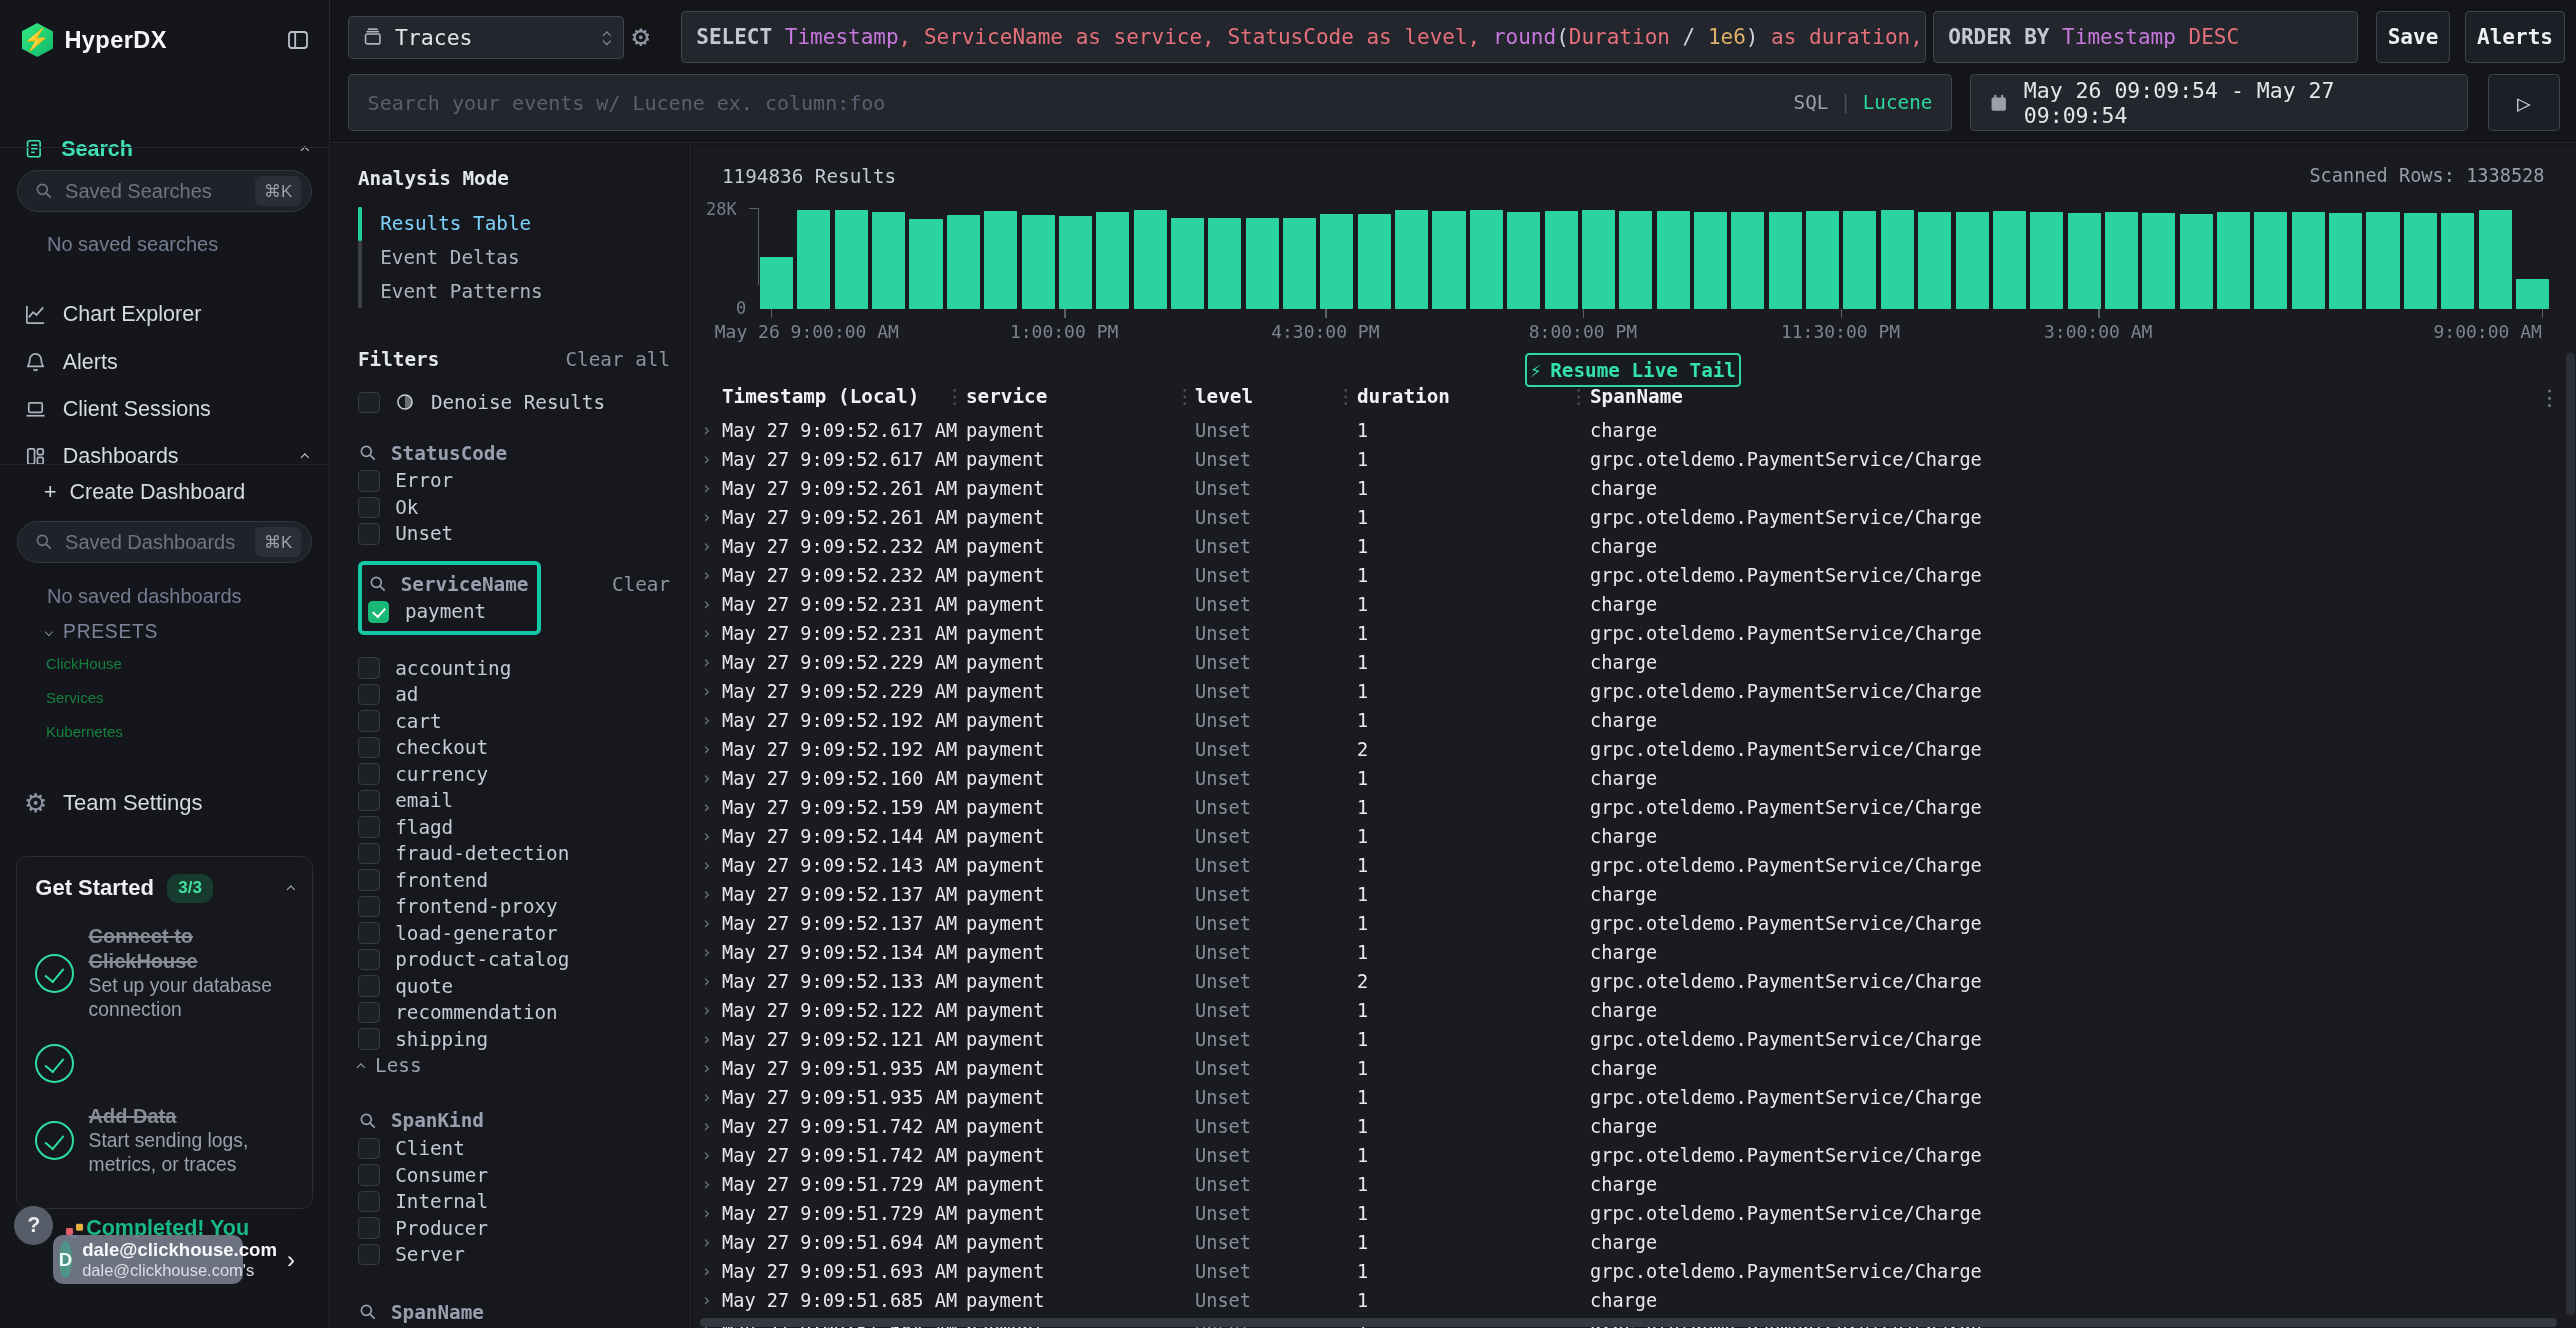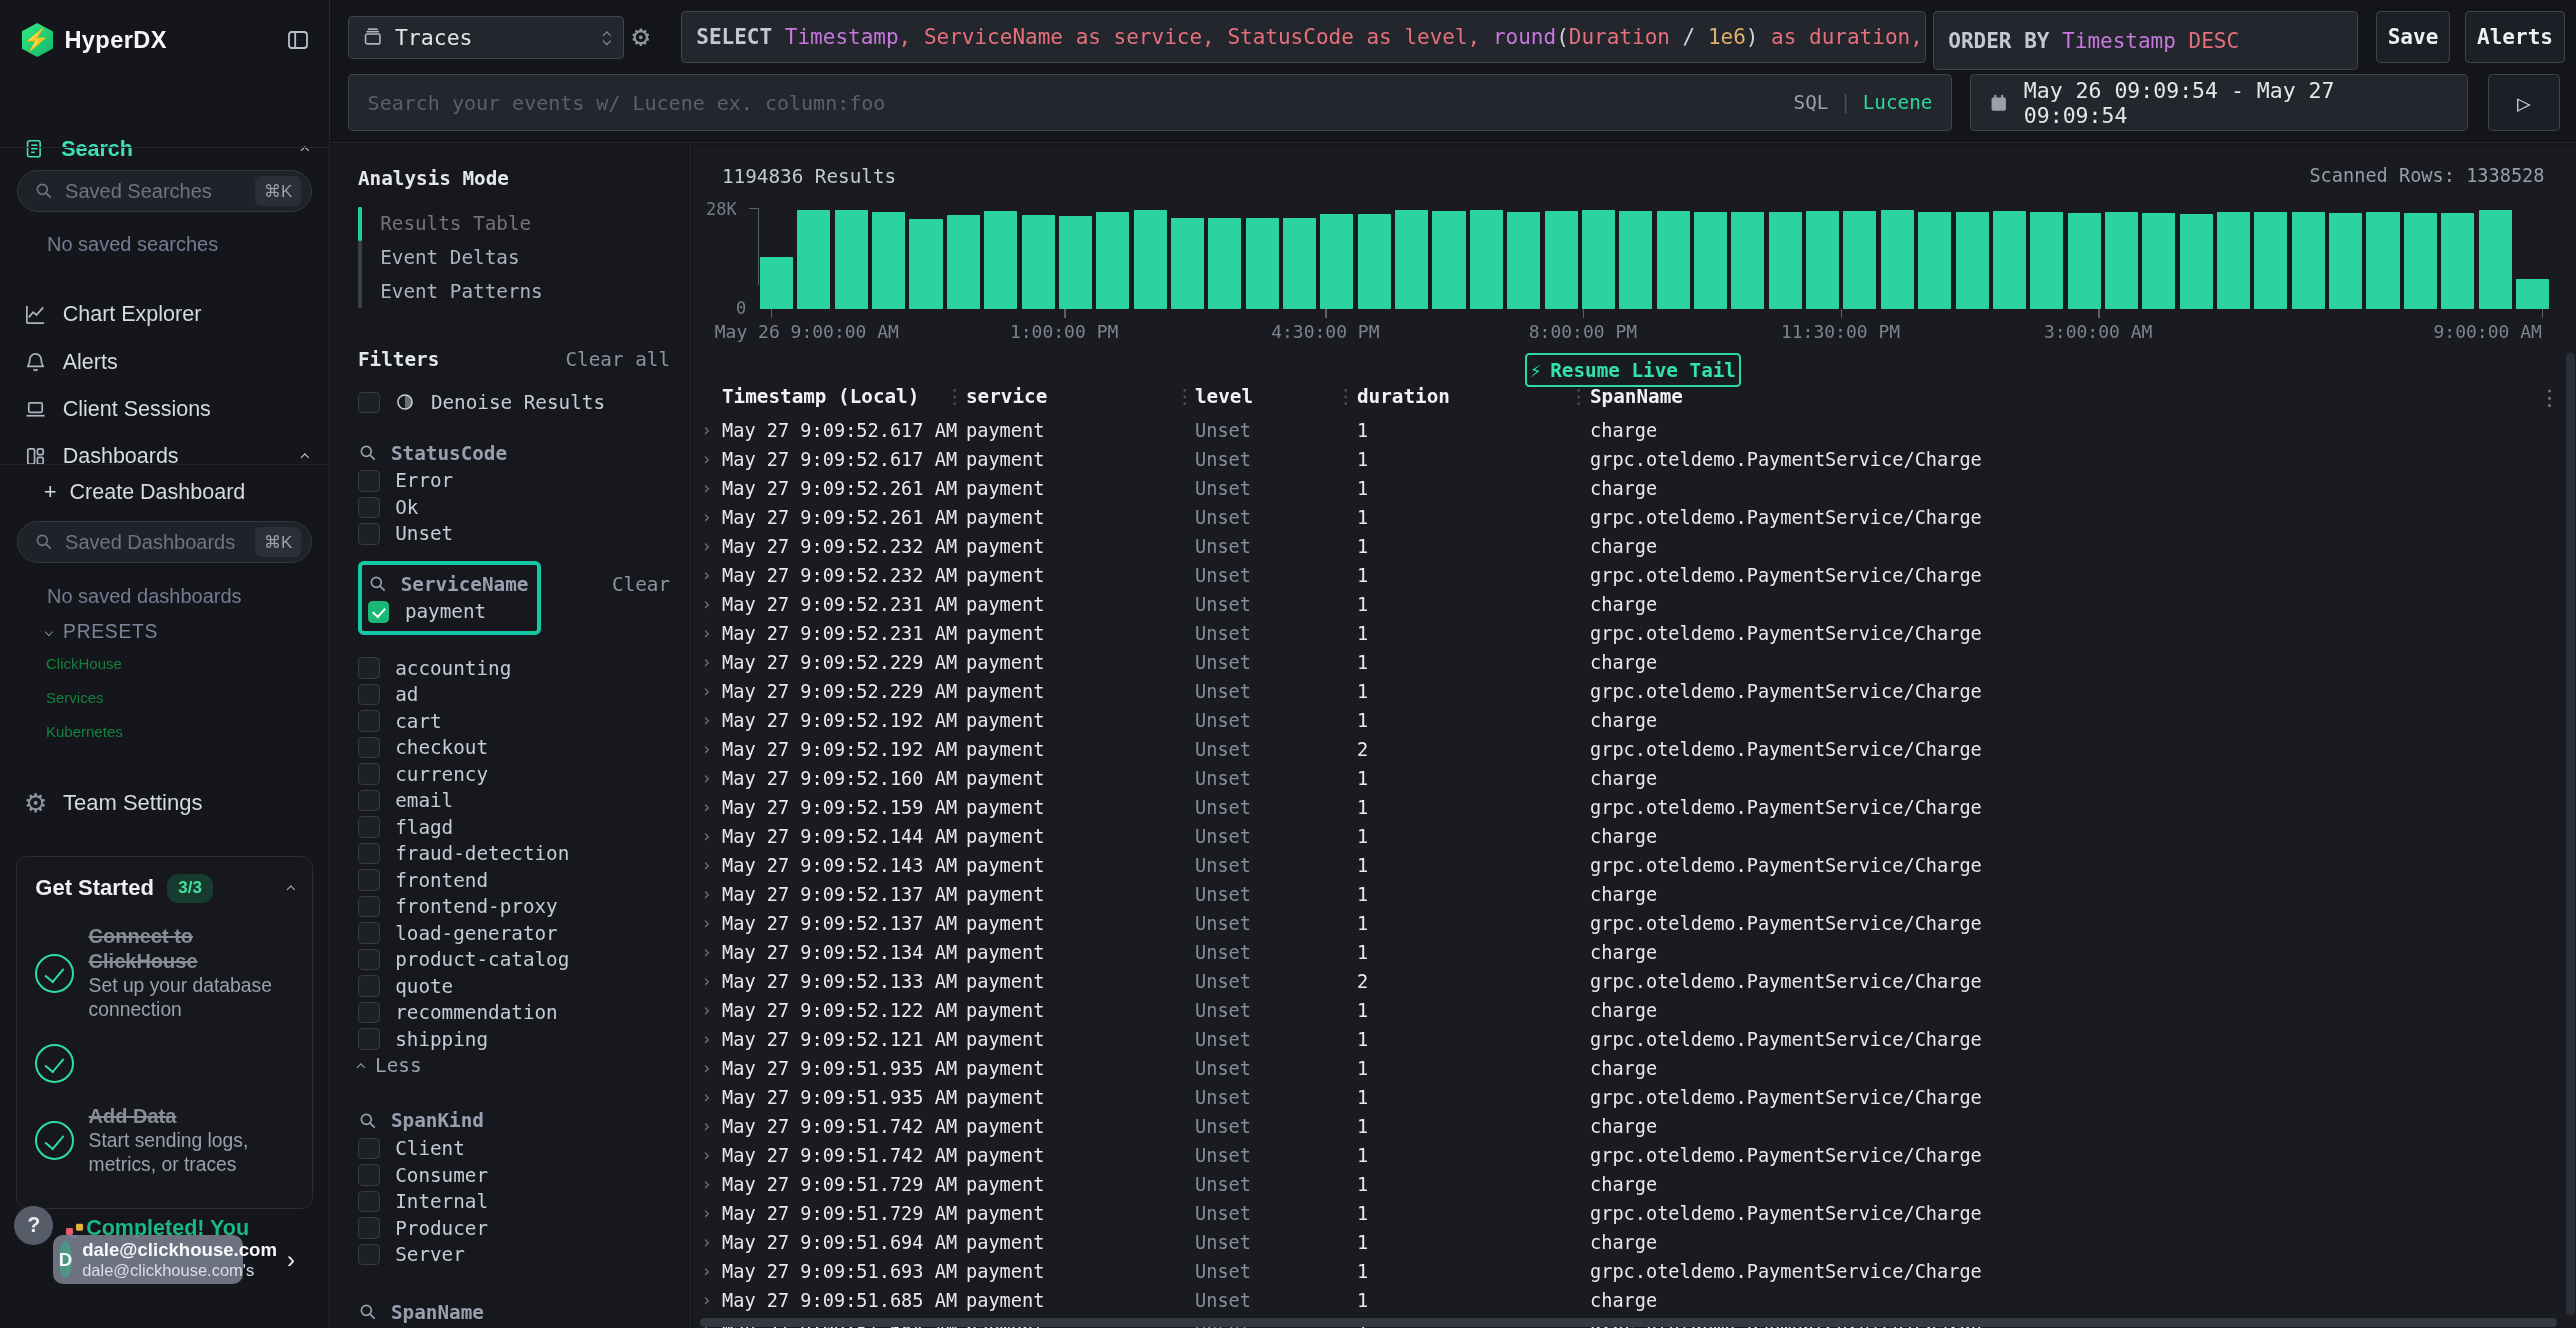--- a/index.html
+++ b/index.html
@@ -74,21 +74,21 @@
   .main-top { position:absolute; left:331px; top:0; right:0; height:143px; background:#131519;
     border-bottom:1.4px solid #24272e; }
   .box { background:#23262c; border:1.4px solid #41454d; border-radius:4.3px; position:absolute;
     display:flex; align-items:center; }
   .src-select { left:17px; top:15.7px; width:276px; height:43px; padding:0 13px; gap:11.4px;
     color:#e2e5ea; font-size:21.5px; }
   .updown { margin-left:auto; display:flex; flex-direction:column; gap:4.3px; color:#8f96a3; }
   .gear-btn { position:absolute; left:301px; top:21.5px; color:#8f96a3; font-size:29px; line-height:1; }
   .code-box { left:350px; top:11.4px; width:1245px; height:52px; padding:0 14.3px; overflow:hidden;
     white-space:nowrap; font-size:21px; }
-  .order-box { left:1602px; top:11.4px; width:425px; height:59px; padding:0 14.3px; overflow:hidden;
+  .order-box { left:1602px; top:11.4px; width:425px; height:52px; padding:0 14.3px; overflow:hidden;
     white-space:nowrap; font-size:21px; }
   .tok.kw { color:#c3c9d2; font-weight:bold; }
   .tok.id { color:#e5707b; }
   .tok.type { color:#c678dd; }
   .tok.num { color:#e0b16a; }
   .tok.pun { color:#cfd3da; }
   .btn { position:absolute; top:11.4px; height:52px; background:#1c1f25; border:1.4px solid #41454d;
     border-radius:4.3px; color:#eef0f4; font-weight:bold; font-size:21px; display:flex;
     align-items:center; justify-content:center; }
   .btn-save { left:2045px; width:74px; }
@@ -107,21 +107,21 @@
 
   
   .filters { position:absolute; left:331px; top:145px; width:360px; bottom:0; background:#16181e;
     border-right:1.4px solid #24272e; padding:21.5px 0 0 27px; overflow:hidden; font-size:19.3px; }
   .f-title { font-size:19.3px; font-weight:bold; color:#e4e7ec; margin-bottom:17px; }
   .modes-wrap { display:flex; gap:18.6px; }
   .mode-track { width:3.6px; height:101px; background:#3b3f47; position:relative; border-radius:1.4px; }
   .mode-track::before { content:""; position:absolute; left:0; top:0; width:3.6px; height:34px;
     background:#1fd0a0; border-radius:1.4px; }
   .mode-opt { height:34px; display:flex; align-items:center; color:#aeb4bf; }
-  .mode-opt.on { color:#737373; }
+  .mode-opt.on { color:#7dd3fc; }
   .filters-head { margin-top:39px; display:flex; justify-content:space-between; padding-right:20px; }
   .muted-link { color:#8b93a0; }
   .f-row { display:flex; align-items:center; gap:15.7px; height:26.5px; color:#c6ccd6; }
   .cb { width:21.5px; height:21.5px; background:#1d2025; border:1.4px solid #383d45; border-radius:4.3px;
     flex:0 0 21.5px; position:relative; }
   .cb.on { background:#19b877; border-color:#19b877; }
   .cb.on::after { content:""; position:absolute; left:6.4px; top:2.9px; width:5.7px; height:10px;
     border-right:2.1px solid #fff; border-bottom:2.1px solid #fff; transform:rotate(42deg); }
   .grp-head { display:flex; align-items:center; gap:13px; height:29px; color:#98a0b0;
     font-weight:bold; }

